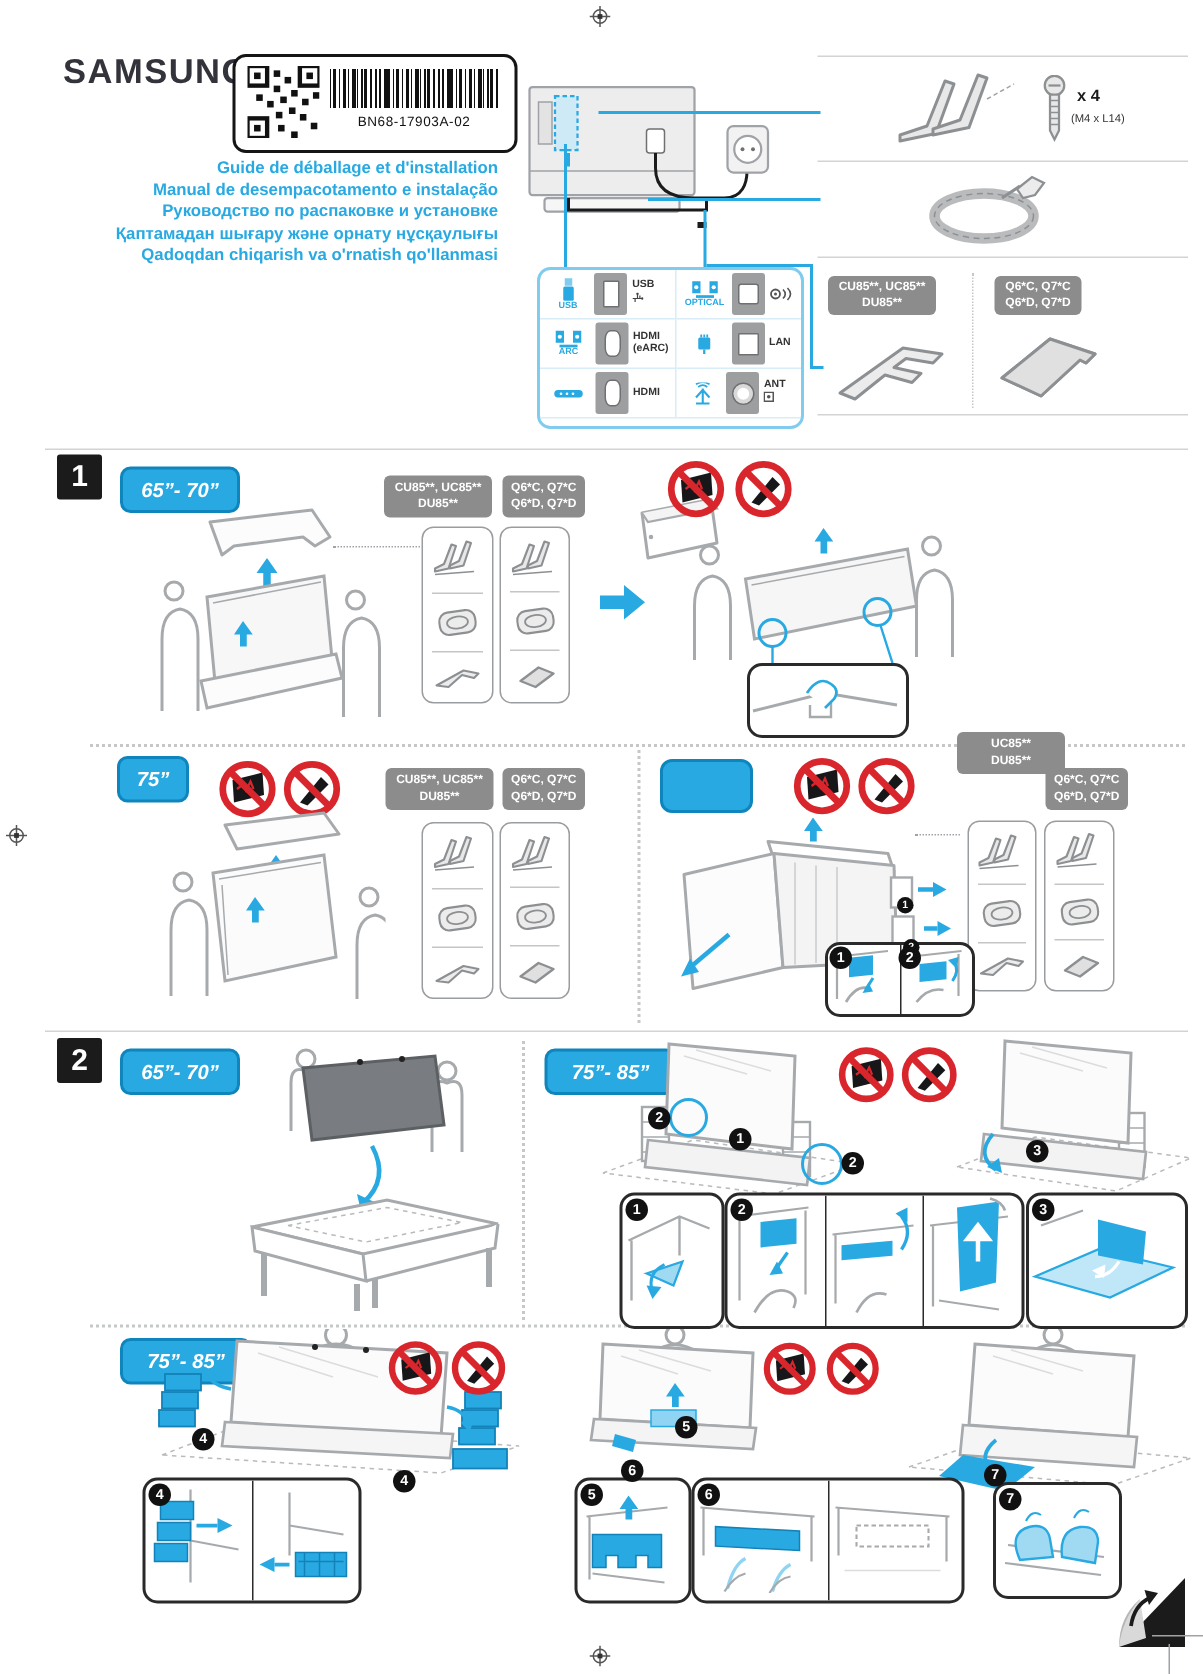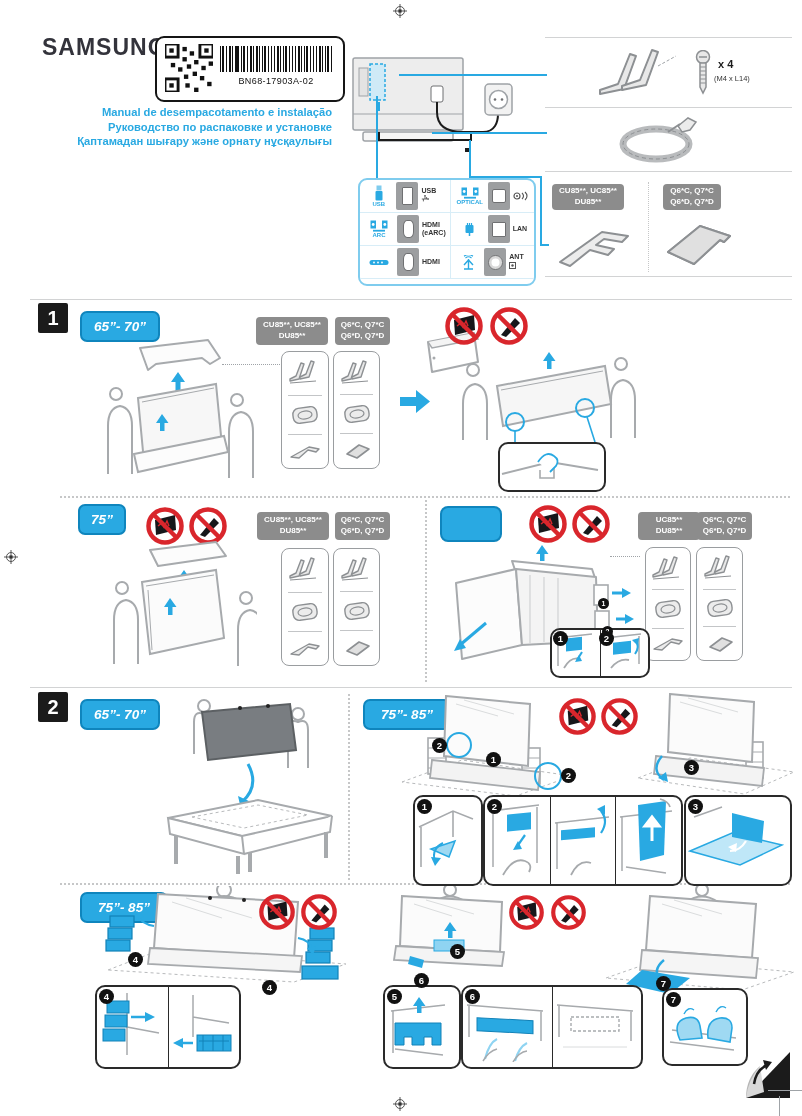--- a/index.html
+++ b/index.html
@@ -115,23 +115,25 @@
           <rect x="29" y="26" width="3" height="3"></rect>
           <rect x="14" y="27" width="3" height="3"></rect>
           <rect x="20" y="30" width="3" height="3"></rect>
         </g>
     </svg>
     <div class="barcode" style="left:63px;top:8px;width:112px;height:26px;position:absolute"></div>
     <div class="pn" style="left:58px;top:38px;width:122px">BN68-17903A-02</div>
   </div>
 
   <div class="titles" style="left:40px;top:105px;width:292px">
+    <div>Guide de déballage et d'installation</div>
     <div>Manual de desempacotamento e instalação</div>
     <div>Руководство по распаковке и установке</div>
     <div>Қаптамадан шығару және орнату нұсқаулығы</div>
+    <div>Qadoqdan chiqarish va o'rnatish qo'llanmasi</div>
   </div>
 
   <svg class="ill" style="left:345px;top:48px" width="180" height="132" viewBox="0 0 180 132">
     <rect x="8" y="10" width="110" height="72" rx="2" fill="#ededed" stroke="#9fa3a7" stroke-width="1.5"></rect>
     <line x1="8" y1="66" x2="118" y2="66" stroke="#9fa3a7"></line>
     <rect x="18" y="84" width="90" height="9" rx="2" fill="#f6f6f6" stroke="#9fa3a7" stroke-width="1.5"></rect>
     <rect x="14" y="20" width="9" height="28" fill="#e3e3e3" stroke="#9fa3a7"></rect>
     <rect x="25" y="16" width="15" height="36" fill="#cfeaf7" stroke="#29a9e2" stroke-dasharray="3,2" stroke-width="1.5"></rect>
     <rect x="31" y="54" width="4" height="9" fill="#29a9e2"></rect>
     <rect x="86" y="38" width="12" height="16" rx="2" fill="#fff" stroke="#6f7072"></rect>
@@ -537,21 +539,21 @@
           <path d="M10 38 q8 -10 18 -8" stroke="#a7aaad" stroke-width="1.8" fill="#fff"></path>
           <path d="M34 24 q5 -7 1 -13" stroke="#29a9e2" stroke-width="2" fill="none"></path>
           <path d="M31 10 l7 -2 -1 8 z" fill="#29a9e2"></path>
         </svg>
       </div>
   </div>
   <div class="step-dot" style="left:553px;top:631px">1</div>
   <div class="step-dot" style="left:599px;top:631px">2</div>
 
   <div class="lead" style="left:610px;top:556px;width:30px"></div>
-  <div class="mbadge" style="left:638px;top:512px;width:62px;height:28px">
+  <div class="mbadge" style="left:638px;top:488px;width:72px;height:28px">
     <span>UC85**</span>
       <span>DU85**</span>
   </div>
   <div class="mbadge" style="left:697px;top:512px;width:55px;height:28px">
     <span>Q6*C, Q7*C</span>
       <span>Q6*D, Q7*D</span>
   </div>
   <div class="pbox" style="left:645px;top:547px;width:44px;height:112px">
     <svg width="34" height="26" viewBox="0 0 34 26">
         <g fill="#e8e8e8" stroke="#8d9093" stroke-width="1.4" stroke-linejoin="round">

